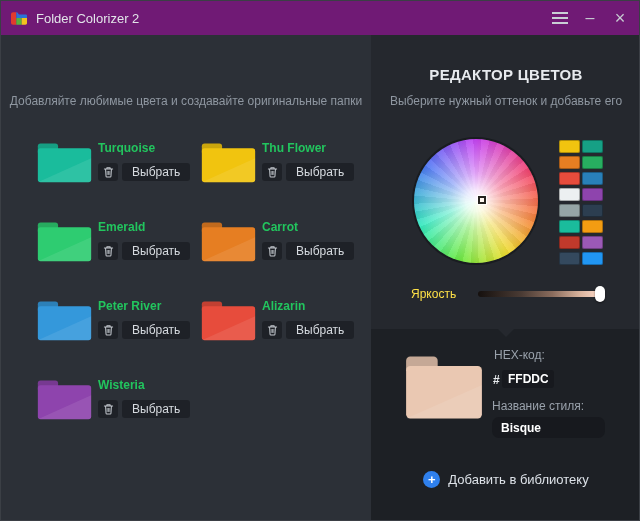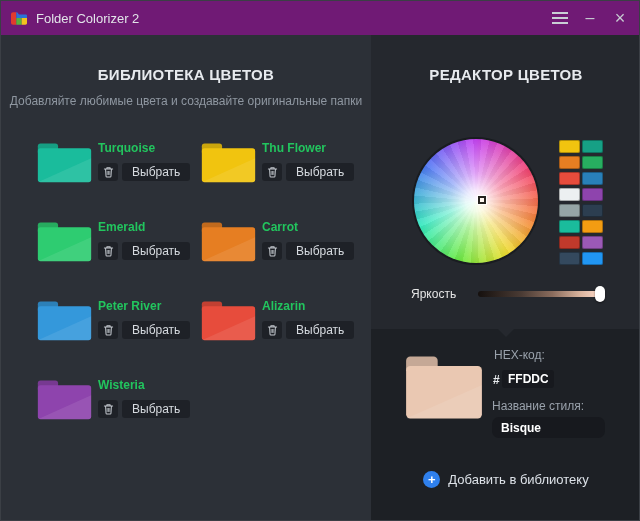--- a/index.html
+++ b/index.html
@@ -101,21 +101,21 @@
   .swatch-grid {
     position: absolute; left: 188px; top: 105px;
     display: grid; grid-template-columns: 21px 21px; grid-auto-rows: 13px;
     column-gap: 2px; row-gap: 3px;
   }
   .swatch {
     background: var(--fc); border-radius: 2px; cursor: pointer;
     box-shadow: inset 0 0 0 1px rgba(0,0,0,.28);
   }
   
-  .bright-label { position: absolute; left: 40px; top: 252px; font-size: 12px; color: #e5e5e5; }
+  .bright-label { position: absolute; left: 40px; top: 252px; font-size: 12px; color: #fde047; }
   .slider {
     position: absolute; left: 107px; top: 256px; width: 124px; height: 6px; border-radius: 3px;
     background: linear-gradient(to right, #15100e, #4a3b34 35%, #8a6c5d 60%, #d8b29c 82%, var(--fc));
     cursor: pointer;
   }
   .slider-handle {
     position: absolute; right: -3px; top: -5px; width: 10px; height: 16px;
     background: #ffffff; border-radius: 5px; box-shadow: 0 1px 2px rgba(0,0,0,.5); cursor: grab;
   }
   
@@ -167,21 +167,20 @@
             <i></i>
             <i></i>
           </span>
       </button>
       <button class="win-btn">–</button>
       <button class="win-btn close">×</button>
     </div>
   </div>
 
   <div class="panel-left">
-    <div class="panel-title">БИБЛИОТЕКА ЦВЕТОВ</div>
     <div class="panel-sub">Добавляйте любимые цвета и создавайте оригинальные папки</div>
 
     <div class="lib-item" style="left:35px;top:104px">
       <svg class="folder" viewBox="0 0 62 48" style="--fc: #1abc9c;">
         <rect class="f-tab" x="2" y="4" width="22" height="12" rx="3"></rect>
           <rect class="f-body" x="2" y="9" width="58" height="37" rx="3"></rect>
           <path class="f-sheen" d="M2 46 L60 20 L60 43 Q60 46 57 46 Z"></path>
       </svg>
       <div class="lib-meta">
         <div class="lib-name">Turquoise</div>
@@ -316,20 +315,21 @@
         </div>
       </div>
     </div>
   </div>
 
   <div class="panel-right">
     <div class="editor-bottom"></div>
     <div class="notch"></div>
 
     <div class="panel-title">РЕДАКТОР ЦВЕТОВ</div>
+    <div class="panel-sub">Выберите нужный оттенок и добавьте его</div>
 
     <div class="wheel"></div>
     <div class="wheel-cursor"></div>
 
     <div class="swatch-grid">
       <div class="swatch" style="--fc: #f1c40f;"></div>
       <div class="swatch" style="--fc: #16a085;"></div>
       <div class="swatch" style="--fc: #e67e22;"></div>
       <div class="swatch" style="--fc: #27ae60;"></div>
       <div class="swatch" style="--fc: #e74c3c;"></div>

